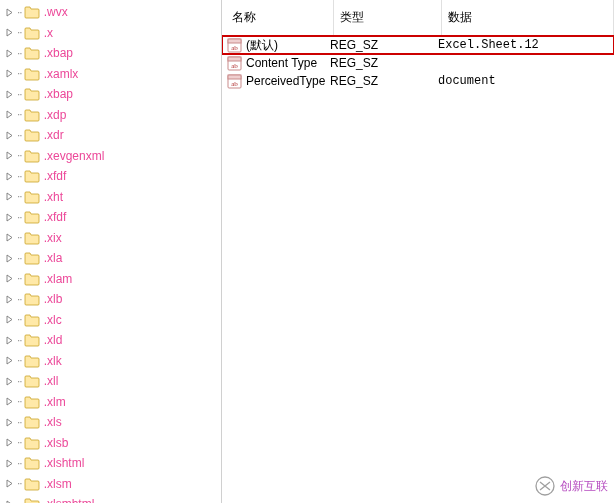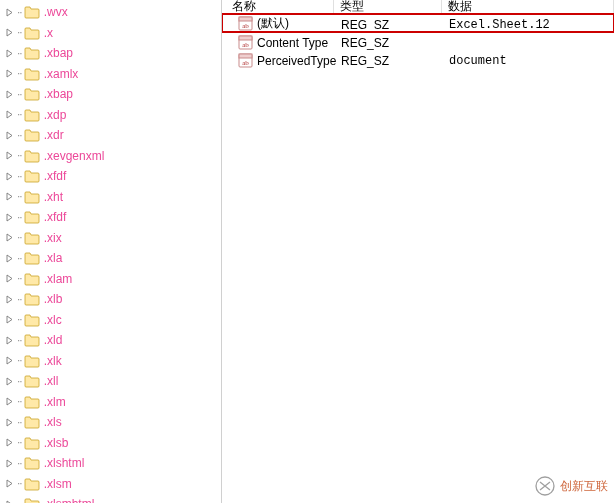--- a/index.html
+++ b/index.html
@@ -58,41 +58,41 @@
       color: #ec4899;
     }
     .list-panel {
       flex: 1;
       height: 100%;
       overflow: hidden;
       background: #fff;
     }
     .list-header {
       display: flex;
-      height: 14px;
+      height: 36px;
       border-bottom: 1px solid #e0e0e0;
       align-items: flex-start;
       padding-left: 4px;
     }
     .list-header .col {
       border-right: 1px solid #e0e0e0;
       height: 100%;
       display: flex;
       align-items: center;
       padding-left: 6px;
       color: #000;
     }
     .col-name { width: 108px; }
     .col-type { width: 108px; }
     .col-data { flex: 1; }
     .list-row {
       display: flex;
       height: 18px;
-      align-items: flex-end;
-      padding-left: 15px;
+      align-items: center;
+      padding-left: 4px;
     }
     .list-row.highlighted {
       outline: 2px solid #cc0000;
       outline-offset: -1px;
     }
     .reg-icon {
       width: 16px;
       height: 15px;
       display: inline-flex;
       align-items: center;
@@ -102,21 +102,21 @@
     }
     .reg-icon svg { display: block; }
     .cell-name { width: 104px; display: flex; align-items: center; }
     .cell-type { width: 108px; }
     .cell-data { flex: 1; white-space: nowrap; font-family: Liberation Mono, monospace; }
     .watermark {
       position: absolute;
       right: 6px;
       bottom: 6px;
       font-size: 12px;
-      color: #c2410c;
+      color: #a21caf;
       display: flex;
       align-items: center;
       gap: 4px;
       opacity: 0.8;
     }
     .watermark-logo {
       width: 22px; height: 22px;
       display: inline-flex; align-items: center; justify-content: center;
     }
   </style>

